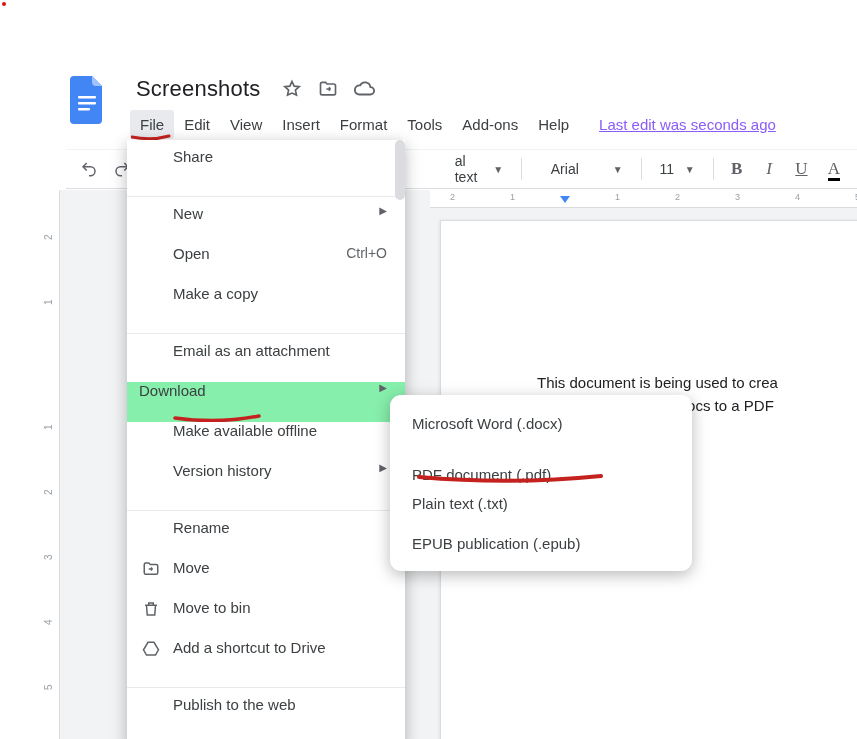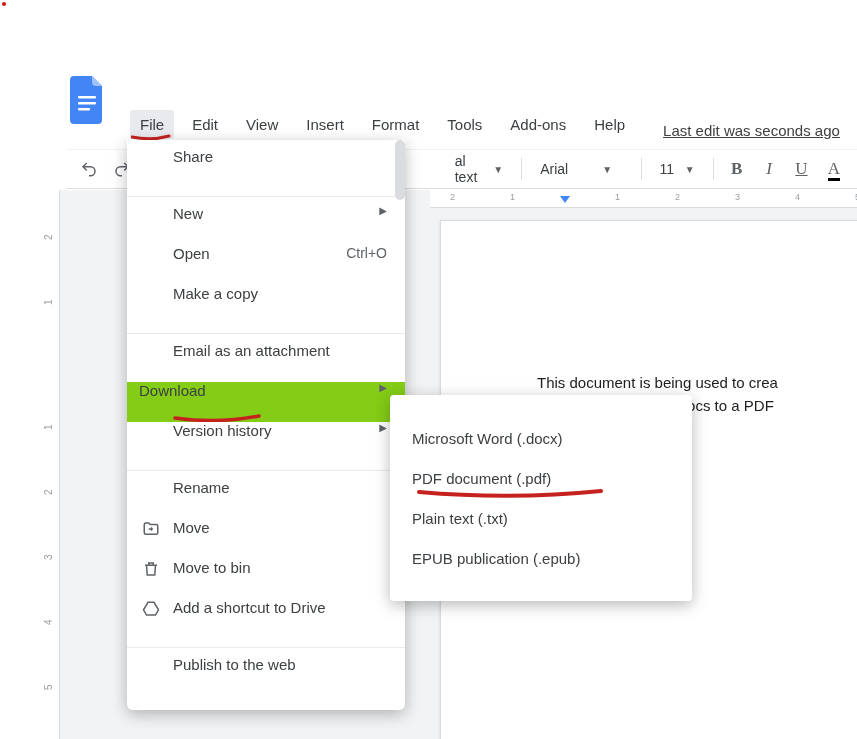--- a/index.html
+++ b/index.html
@@ -6,24 +6,24 @@
   html, body { margin:0; padding:0; font-family: Arial, Helvetica, sans-serif; font-size:14px; color:#3c4043; background:#fff; }
   .app { position:relative; width:857px; height:739px; overflow:hidden; background:#fff; }
   .red-dot { position:absolute; top:2px; left:2px; width:4px; height:4px; background:#d11; border-radius:50%; }
   .doc-logo { position:absolute; left:70px; top:76px; width:36px; height:48px; }
   .doc-title { font-size:22px; color:#202124; padding:2px 6px; letter-spacing:0.2px;}
   .title-icons { display:flex; align-items:center; gap:14px; color:#5f6368; }
   .icon-btn { display:flex; align-items:center; justify-content:center; width:22px; height:22px; cursor:pointer; }
   .title-wrap { position:absolute; left:130px; top:74px; display:flex; align-items:center; gap:14px; }
 
   
-  .menubar { position:absolute; left:130px; top:110px; display:flex; align-items:flex-end; gap:8px; }
+  .menubar { position:absolute; left:130px; top:110px; display:flex; align-items:center; gap:0; }
   .menu-item { padding:6px 10px; font-size:15px; color:#3c4043; cursor:pointer; border-radius:3px; }
   .menu-item.active { background:#e8eaed; }
-  .last-edit { margin-left:20px; color:#404040; text-decoration:underline; font-size:15px; cursor:pointer;}
+  .last-edit { margin-left:20px; color:#8b5cf6; text-decoration:underline; font-size:15px; cursor:pointer;}
   .file-underline { position:absolute; left:131px; top:134px; width:36px; height:6px; }
   .file-underline svg { display:block; }
 
   
   .toolbar { position:absolute; left:66px; top:149px; right:0; height:40px; border-top:1px solid #f1f3f4; border-bottom:1px solid #dadce0; background:#fff; display:flex; align-items:center; padding:0 10px; gap:6px; }
   .tool-btn { width:30px; height:30px; display:flex; align-items:center; justify-content:center; color:#5f6368; cursor:pointer; border-radius:3px; }
   .tool-sep { width:1px; height:22px; background:#dadce0; margin:0 4px;}
   .tool-select { display:flex; align-items:center; gap:8px; padding:0 8px; height:28px; color:#3c4043; font-size:14px; cursor:pointer; }
   .tool-caret { color:#5f6368; font-size:10px; }
   .tool-bold { font-weight:bold; font-family:"Times New Roman",serif; font-size:17px;}
@@ -44,49 +44,70 @@
   .hruler { position:absolute; left:370px; top:0; right:0; height:18px; background:#fff; border-bottom:1px solid #dadce0; font-size:9px; color:#9aa0a6; }
   .hruler .segment { position:absolute; top:2px; }
   .hruler .tab-marker { position:absolute; top:6px; width:0; height:0; border-left:5px solid transparent; border-right:5px solid transparent; border-top:7px solid #4285f4; }
   .page { position:absolute; left:380px; top:30px; width:720px; min-height:900px; background:#fff; border:1px solid #dadce0; box-shadow:0 1px 3px rgba(60,64,67,.15); padding:150px 96px; }
   .page p { margin:0; font-size:15px; line-height:1.55; color:#202124; }
 
   
   .dropdown { position:absolute; left:127px; top:140px; width:278px; background:#fff; border-radius:0 0 6px 6px; box-shadow:0 4px 16px rgba(0,0,0,.28); padding:8px 0 14px; z-index:50;}
   .dd-scroll { position:absolute; right:0; top:0; width:10px; height:60px; background:#dadce0; border-radius:5px;}
   .dd-item { display:flex; align-items:flex-start; height:40px; padding:0 18px 0 46px; font-size:15px; color:#3c4043; cursor:pointer; position:relative;}
-  .dd-item:hover, .dd-item.hover { background:#84cc16;padding-left:12px; }
+  .dd-item:hover, .dd-item.hover { background:#86efac;padding-left:12px; }
   .dd-item .shortcut { margin-left:auto; color:#5f6368; font-size:14px;}
   .dd-item .sub-caret { margin-left:auto; color:#5f6368; font-size:10px;}
   .dd-item .lead-icon { position:absolute; left:14px; width:20px; height:20px; display:flex; align-items:center; justify-content:center; color:#5f6368;}
   .dd-sep { height:1px; background:#e8eaed; margin:8px 0;}
   .dd-annot { position:absolute; left:46px; width:90px; height:8px; pointer-events:none;}
 
   
-  .submenu { position:absolute; left:390px; top:395px; width:302px; background:#fff; border-radius:4px; box-shadow:0 4px 16px rgba(0,0,0,.28); padding:23px 0; z-index:60;}
+  .submenu { position:absolute; left:390px; top:395px; width:302px; background:#fff; border-radius:11px; box-shadow:0 4px 16px rgba(0,0,0,.28); padding:8px 0; z-index:60;}
   .sub-item { height:40px; display:flex; align-items:center; padding:0 22px; font-size:15px; color:#3c4043; cursor:pointer;}
   .pdf-annot { position:absolute; left:26px; width:190px; height:10px; pointer-events:none;}
 
 </style>
 </head>
 <body>
 <div class="app">
 
 <div class="red-dot"></div>
 
 <div class="doc-logo">
   <svg width="36" height="48" viewBox="0 0 36 48">
     <path d="M4 0h18l10 10v34a4 4 0 0 1-4 4H4a4 4 0 0 1-4-4V4a4 4 0 0 1 4-4z" fill="#4285F4"></path>
     <path d="M22 0l10 10H26a4 4 0 0 1-4-4V0z" fill="#A1C2FA"></path>
     <rect x="8" y="20" width="18" height="2.6" rx="1" fill="#fff"></rect>
     <rect x="8" y="26" width="18" height="2.6" rx="1" fill="#fff"></rect>
     <rect x="8" y="32" width="12" height="2.6" rx="1" fill="#fff"></rect>
   </svg>
 </div>
 
+<div class="title-wrap">
+  <span class="doc-title">Screenshots</span>
+  <div class="title-icons">
+    <span class="icon-btn">
+      <svg width="20" height="20" viewBox="0 0 24 24" fill="none" stroke="#5f6368" stroke-width="2">
+            <path d="M12 3l2.6 5.6 6 .6-4.5 4.1 1.3 6L12 16.9 6.6 19.3l1.3-6L3.4 9.2l6-.6L12 3z"></path>
+          </svg>
+    </span>
+    <span class="icon-btn">
+      <svg width="20" height="20" viewBox="0 0 24 24" fill="none" stroke="#5f6368" stroke-width="2">
+            <path d="M3 6a2 2 0 0 1 2-2h4l2 2h8a2 2 0 0 1 2 2v9a2 2 0 0 1-2 2H5a2 2 0 0 1-2-2V6z"></path>
+            <path d="M10 12h5m0 0l-2-2m2 2l-2 2"></path>
+          </svg>
+    </span>
+    <span class="icon-btn">
+      <svg width="22" height="22" viewBox="0 0 24 24" fill="none" stroke="#5f6368" stroke-width="2">
+            <path d="M7 18a5 5 0 1 1 .7-9.95A6 6 0 0 1 19 10a4 4 0 0 1 0 8H7z"></path>
+          </svg>
+    </span>
+  </div>
+</div>
 
 <div class="menubar">
   <div class="menu-item active">File</div>
   <div class="menu-item">Edit</div>
   <div class="menu-item">View</div>
   <div class="menu-item">Insert</div>
   <div class="menu-item">Format</div>
   <div class="menu-item">Tools</div>
   <div class="menu-item">Add-ons</div>
   <div class="menu-item">Help</div>
@@ -110,21 +131,21 @@
           <path d="M15 14l5-5-5-5"></path>
           <path d="M20 9H10a6 6 0 0 0 0 12h2"></path>
         </svg>
       </div>
   <div style="flex:0 0 300px"></div>
   <div class="tool-select">
         <span>al text</span>
         <span class="tool-caret">▼</span>
       </div>
   <div class="tool-sep"></div>
-  <div class="tool-select" style="width:110px; justify-content:flex-start;gap:34px;">
+  <div class="tool-select" style="width:110px; justify-content:flex-end;gap:34px;">
         <span>Arial</span>
         <span class="tool-caret">▼</span>
       </div>
   <div class="tool-sep"></div>
   <div class="tool-select" style="width:56px; justify-content:space-between;">
         <span>11</span>
         <span class="tool-caret">▼</span>
       </div>
   <div class="tool-sep"></div>
   <div class="tool-btn tool-bold">B</div>
@@ -196,20 +217,23 @@
         <span>Email as an attachment</span>
       </div>
   <div class="dd-item hover" style="position:relative;">
     <span>Download</span>
     <span class="sub-caret">▶</span>
     <svg class="dd-annot" style="top:32px" width="90" height="10">
           <path d="M2 4 Q 45 10 86 2" stroke="#c5221f" stroke-width="3.5" fill="none" stroke-linecap="round"></path>
         </svg>
   </div>
   <div class="dd-item">
+        <span>Make available offline</span>
+      </div>
+  <div class="dd-item">
         <span>Version history</span>
         <span class="sub-caret">▶</span>
       </div>
   <div class="dd-sep"></div>
   <div class="dd-item">
         <span>Rename</span>
       </div>
   <div class="dd-item">
     <span class="lead-icon">
           <svg width="18" height="18" viewBox="0 0 24 24" fill="none" stroke="#5f6368" stroke-width="2">
@@ -238,21 +262,21 @@
   <div class="dd-sep"></div>
   <div class="dd-item">
         <span>Publish to the web</span>
       </div>
 </div>
 
 <div class="submenu">
   <div class="sub-item">
         <span>Microsoft Word (.docx)</span>
       </div>
-  <div class="sub-item" style="position:relative;">
+  <div class="sub-item" style="position:relative;align-items:flex-end;">
     <span>PDF document (.pdf)</span>
     <svg class="pdf-annot" style="top:30px" width="190" height="12">
           <path d="M3 4 Q 95 12 185 3" stroke="#c5221f" stroke-width="4" fill="none" stroke-linecap="round"></path>
         </svg>
   </div>
   <div class="sub-item">
         <span>Plain text (.txt)</span>
       </div>
   <div class="sub-item">
         <span>EPUB publication (.epub)</span>

